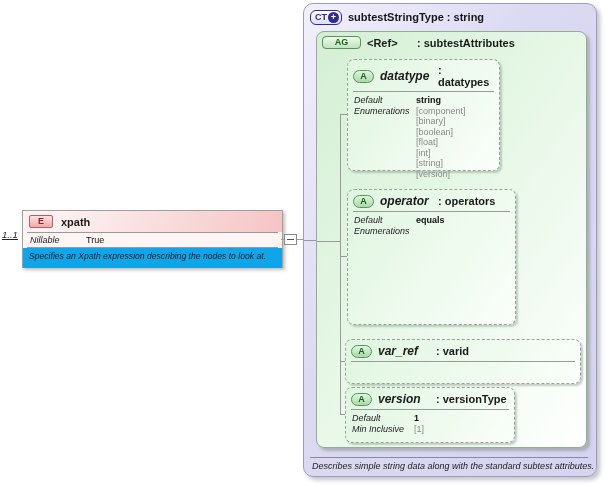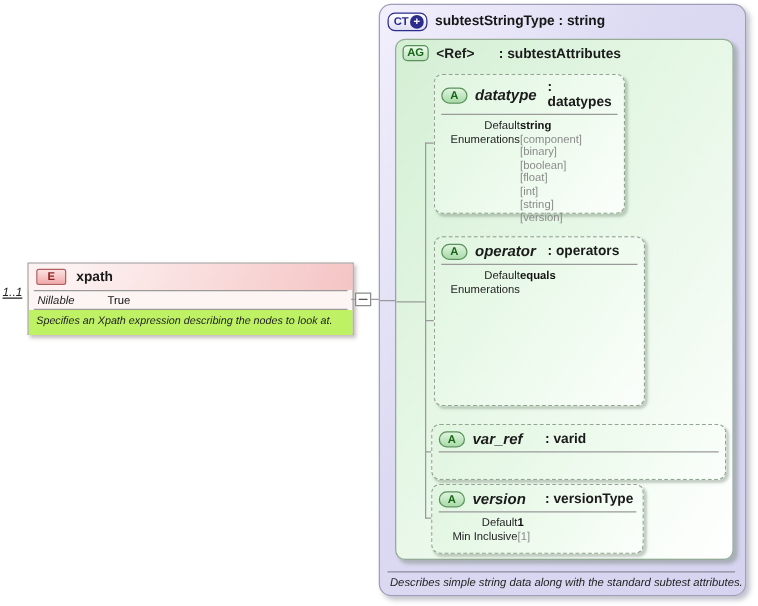--- a/index.html
+++ b/index.html
@@ -34,21 +34,21 @@
     height:15px; padding:0 2px 0 4px; gap:1px; font-size:9px; color:#2c2c8c;
     border:1.5px solid #2c2c8c; border-radius:6px;
     background:linear-gradient(180deg,#ffffff 0%,#dedef4 100%);
   }
   .plus-circle {
     width:11px; height:11px; border-radius:50%; background:#2c2c8c;
     color:#ffffff; font-size:9px; font-weight:bold;
     display:inline-flex; align-items:center; justify-content:center;
   }
   .badge-ag {
-    width:21px; height:13px; font-size:9px; color:#176417;
+    width:39px; height:13px; font-size:9px; color:#176417;
     border:1px solid #5a905a; border-radius:4px;
     background:linear-gradient(180deg,#ecfaec 0%,#bfe4bf 100%);
   }
   .badge-a {
     width:21px; height:13px; font-size:9px; color:#176417;
     border:1px solid #5a905a; border-radius:7px;
     background:linear-gradient(180deg,#def4de 0%,#a9dba9 100%);
   }
 
   
@@ -61,21 +61,21 @@
     height:21px; display:flex; align-items:center; gap:8px; padding:0 6px;
     background:linear-gradient(115deg,#fdf1f1 15%,#f5c4c4 100%);
   }
   .e-name { font-weight:bold; font-size:11px; min-width:38px; }
   .e-type { font-weight:bold; font-size:11px; }
   .e-sep { border-top:1px solid #9a9a9a; margin:0 4px; }
   .e-proprow { display:flex; align-items:center; height:14px; padding:0 7px; font-size:9px; }
   .e-plabel { font-style:italic; width:56px; flex:none; color:#222; }
   .e-pvalue { font-weight:normal; color:#111; }
   .e-annotation {
-    height:20px; padding:3px 6px 0; background:#bef264;
+    height:20px; padding:3px 6px 0; background:#0ea5e9;
     font-style:italic; font-size:8.6px; color:#222; white-space:nowrap;
   }
   .cardinality {
     position:absolute; left:2px; top:229px; font-size:9.5px;
     font-style:italic; color:#222;text-decoration:underline;
   }
 
   
   .ct-box {
     position:absolute; left:303px; top:3px; width:294px; height:474px;
@@ -117,21 +117,21 @@
   .attr-datatype { left:30px; top:27px;  width:153px; height:112px; }
   .attr-operator { left:30px; top:157px; width:169px; height:136px; }
   .attr-varref   { left:28px; top:307px; width:236px; height:45px;  }
   .attr-version  { left:28px; top:355px; width:170px; height:56px;  }
   .attr-header { display:flex; align-items:center; gap:6px; padding:4px 5px 2px; }
   .attr-name { font-weight:bold; font-size:12px; min-width:52px;font-style:italic; }
   .attr-type { font-weight:bold; font-size:11px; }
   .attr-sep { border-top:1px solid #9a9a9a; margin:1px 5px 2px; }
   .props { padding:1px 6px 2px; font-size:9px; line-height:10.5px; }
   .prop-row { display:flex; align-items:flex-start; }
-  .plabel { width:62px; flex:none; color:#222;text-align:right; }
+  .plabel { font-style:italic; width:62px; flex:none; color:#222; }
   .plabel.narrow { width:42px; }
   .pval-bold { font-weight:bold; color:#111; }
   .pgray { color:#8a8a8a; }
   .plist { color:#8a8a8a; }
   .pattern-val { color:#8a8a8a; font-size:7.3px; letter-spacing:-0.15px; padding-top:2px; white-space:nowrap; }
 </style>
 </head>
 <body>
 
 <div class="stage">

